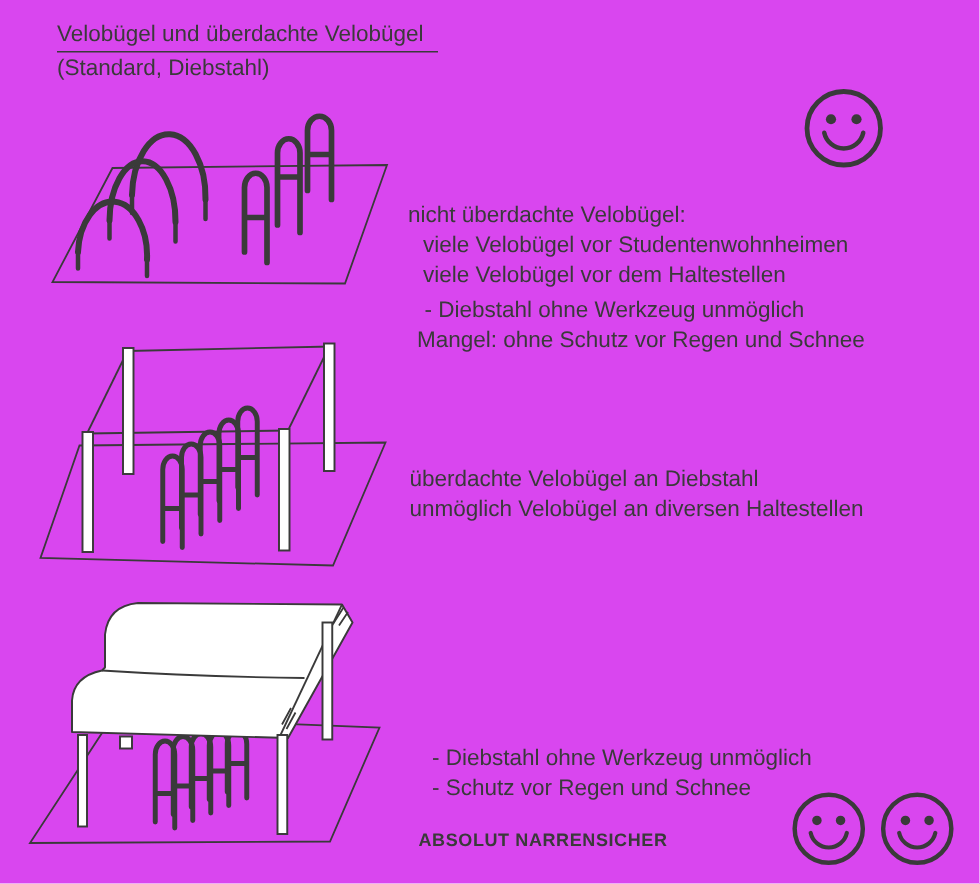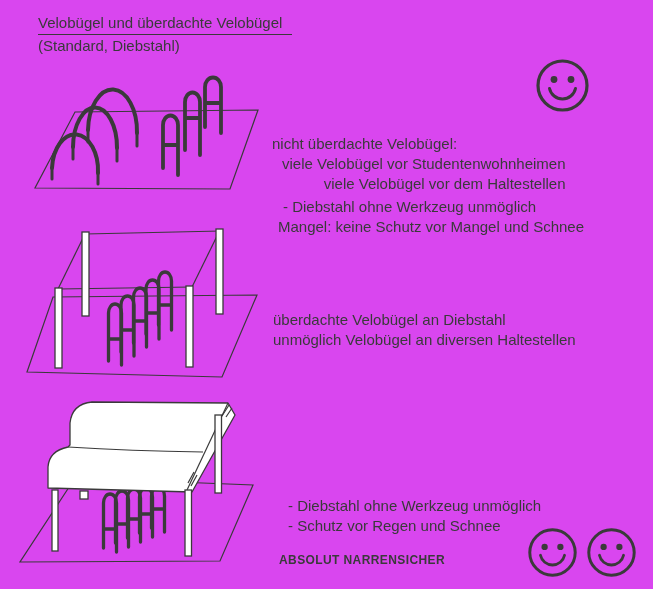--- a/index.html
+++ b/index.html
@@ -15,21 +15,21 @@
   .abs{position:absolute;}
   .line{line-height:20px;white-space:nowrap;}
   .title-line1{
     display:inline-block;
     border-bottom:1.4px solid #3a3a3a;
     padding:0 10px 2px 0;
     line-height:19px;
     white-space:nowrap;
   }
   .title-line2{line-height:22px;white-space:nowrap;}
-  .indent10{margin-left:10px;text-align:right;}
+  .indent10{margin-left:10px;}
   .indent5{margin-left:5px;}
   .conclusion{
     font-weight:bold;
     font-size:12px;
     letter-spacing:0.4px;
     white-space:nowrap;
   }
   svg{display:block;}
   .ink-line{stroke:#3a3a3a;fill:none;stroke-width:1.2;}
   .ink-shape{stroke:#3a3a3a;fill:#ffffff;stroke-width:1.3;}
@@ -78,21 +78,21 @@
   </svg>
 
   <div class="abs" style="left:272px;top:95px;margin-top:39px;">
     <div class="line">nicht überdachte Velobügel:</div>
     <div class="line indent10">viele Velobügel vor Studentenwohnheimen</div>
     <div class="line indent10">viele Velobügel vor dem Haltestellen</div>
   </div>
 
   <div class="abs" style="left:278px;top:197px;">
     <div class="line indent5">- Diebstahl ohne Werkzeug unmöglich</div>
-    <div class="line">Mangel: keine Schutz vor Mangel und Schnee</div>
+    <div class="line">Mangel: ohne Schutz vor Regen und Schnee</div>
   </div>
 
   <svg class="abs" style="left:25px;top:225px;" width="250" height="160" viewBox="0 0 250 160">
     <g>
       <polygon class="ink-line" points="28,72 232,70 197,152 2,147"></polygon>
     </g>
     <g>
       <path class="ink-line" d="M 60,9 L 196,6"></path>
       <path class="ink-line" d="M 33,64 L 167,62"></path>
       <path class="ink-line" d="M 33,64 L 60,9"></path>

